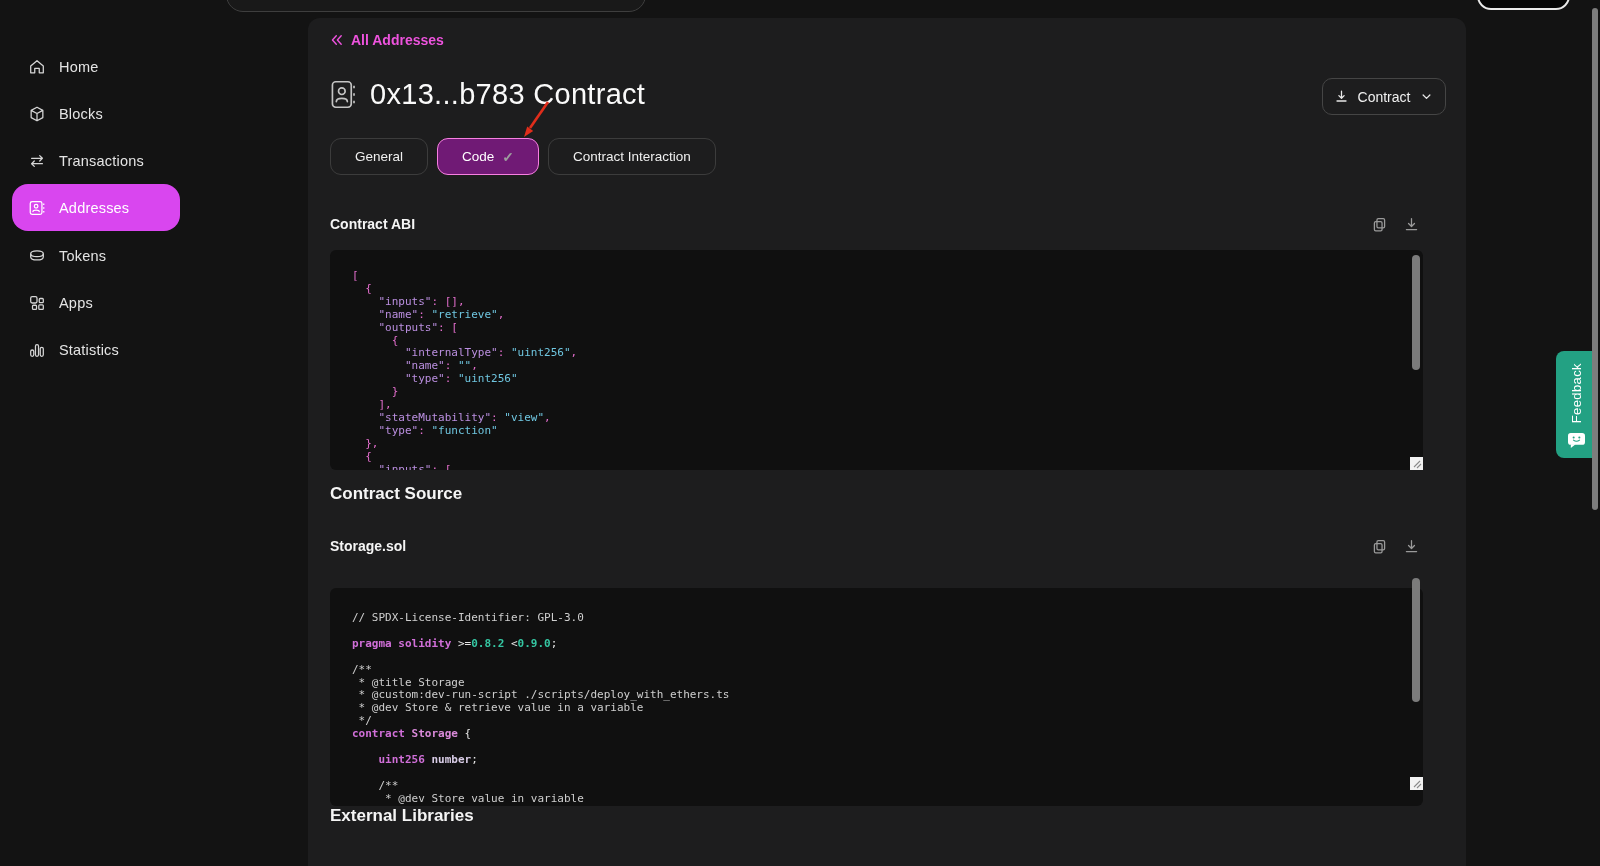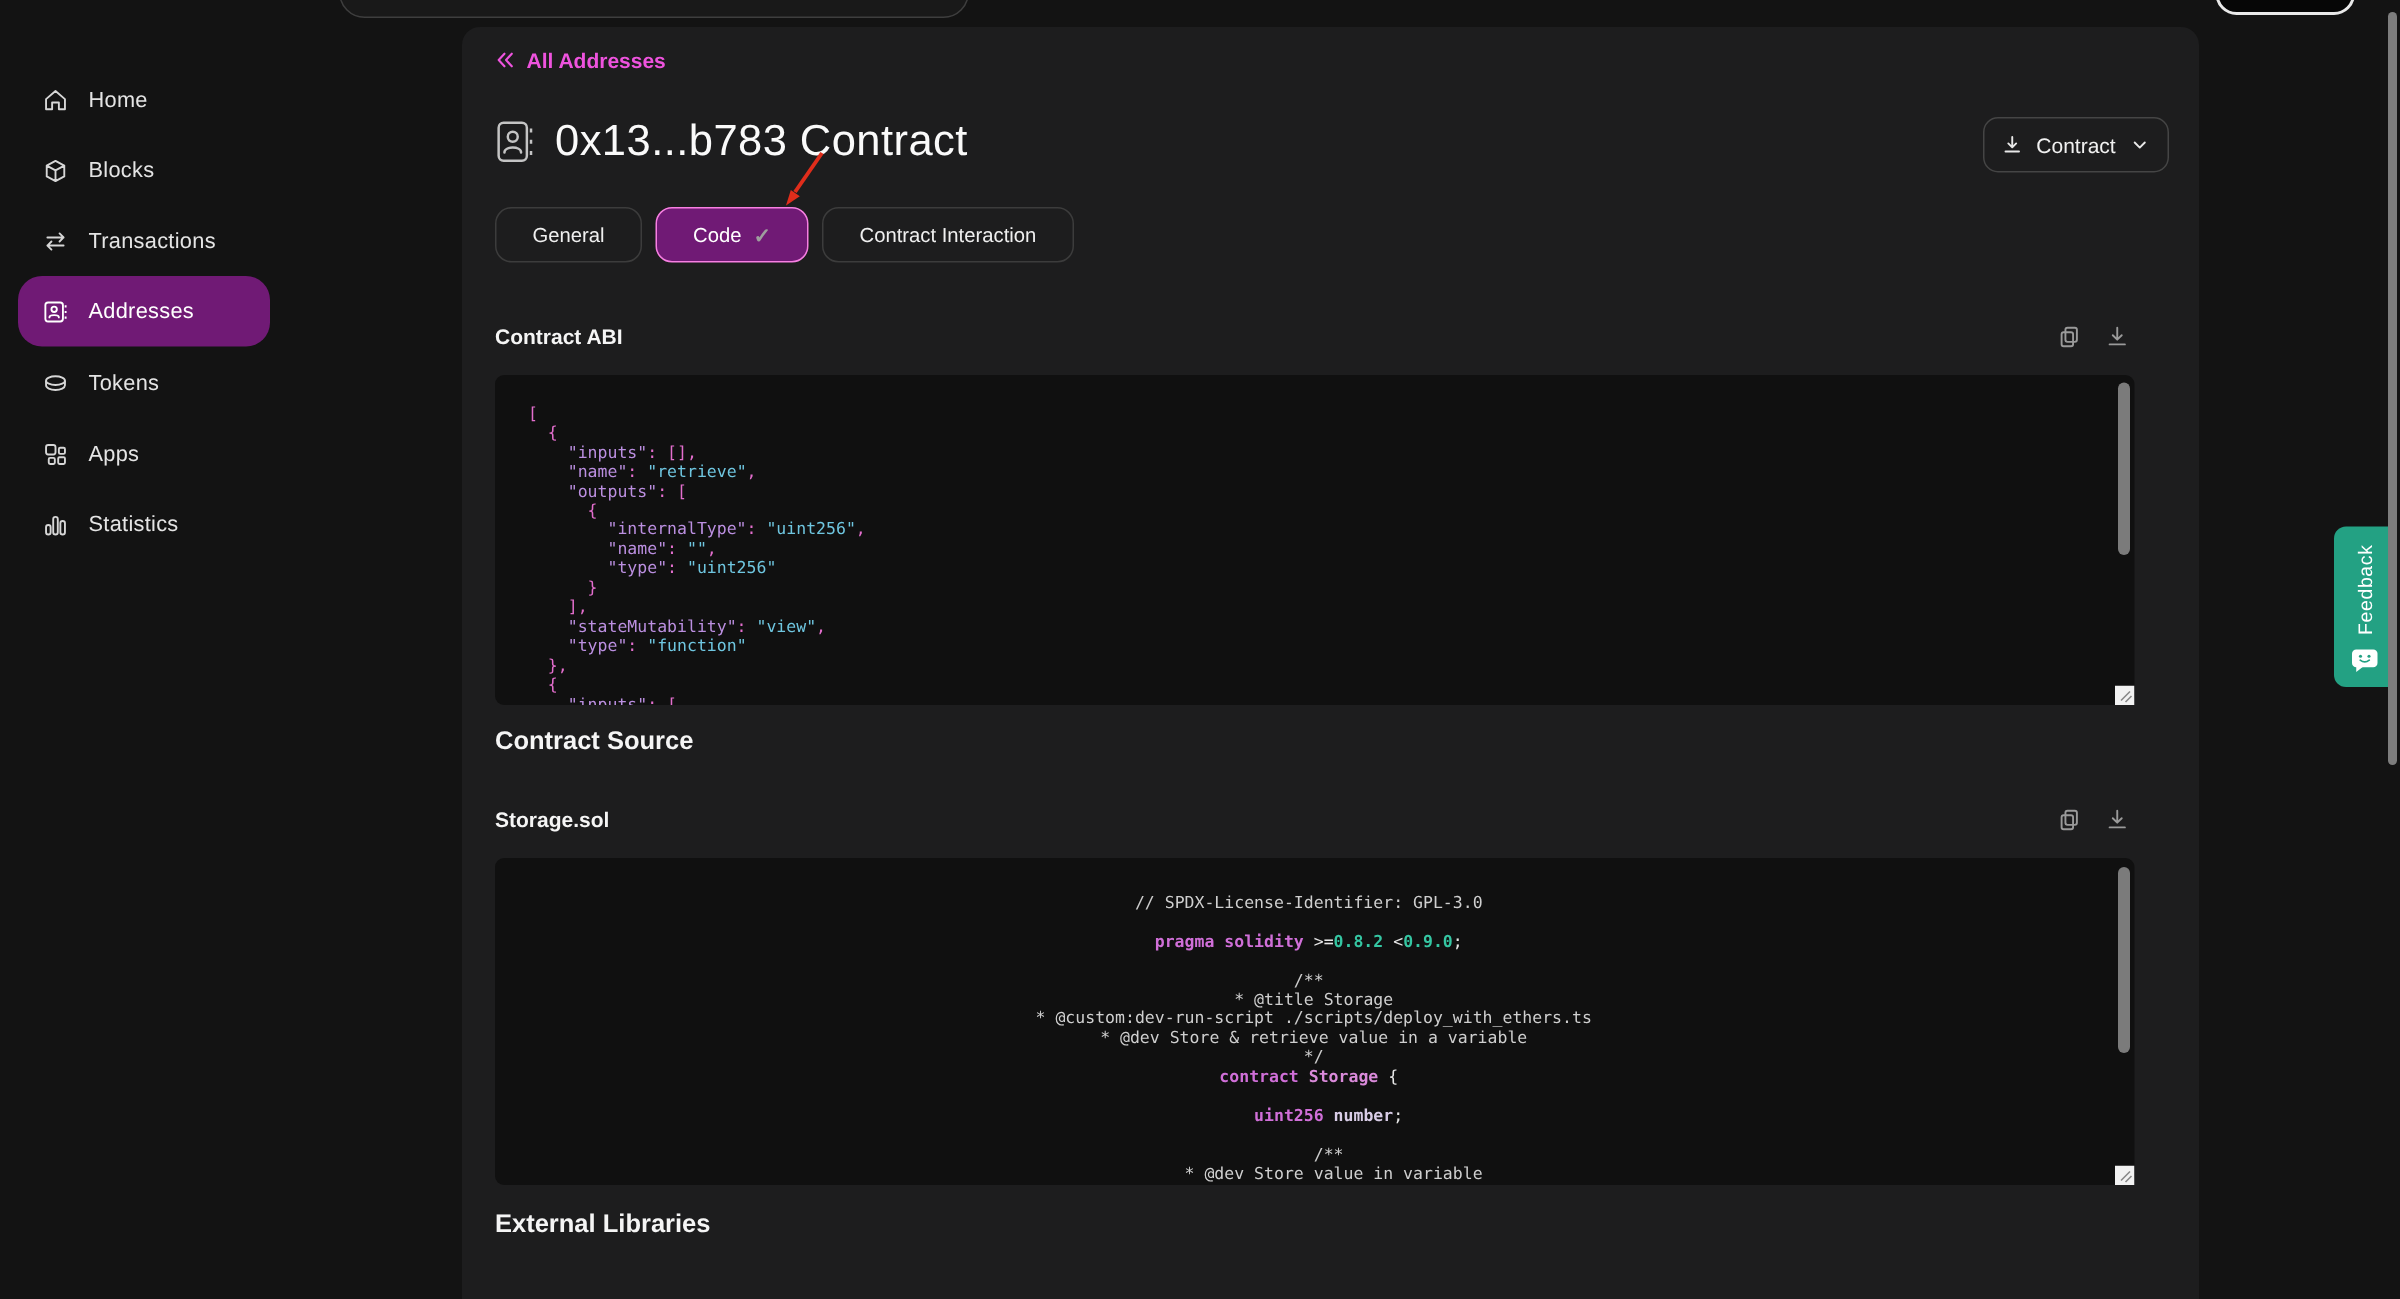--- a/index.html
+++ b/index.html
@@ -21,21 +21,21 @@
 
   
   .sidebar { position:absolute; left:0; top:0; width:307px; height:866px; }
   .side-item {
     position:absolute; left:12px; width:168px; height:47px;
     display:flex; align-items:center; gap:13px; padding-left:16px;
     color:#e4e4e4; font-size:14.5px; letter-spacing:.2px; cursor:pointer;
     border-radius:16px;
   }
   .side-item svg { width:18px; height:18px; stroke:#d6d6d6; fill:none; stroke-width:1.4; flex:0 0 auto; }
-  .side-item.active { background:#701a75; color:#ffffff; }
+  .side-item.active { background:#d946ef; color:#ffffff; }
   .side-item.active svg { stroke:#ffffff; }
 
   
   .panel {
     position:absolute; left:308px; top:18px; width:1158px; height:848px;
     background:#1d1d1e; border-radius:12px 12px 0 0;
   }
   .back-link {
     position:absolute; left:330px; top:32px; display:flex; align-items:center; gap:7px;
     color:#ee53de; font-size:14px; font-weight:700; cursor:pointer;
@@ -275,21 +275,21 @@
           <rect x="4" y="6.5" width="9" height="11" rx="1.6"></rect>
         </svg>
     </span>
     <span class="icon-btn">
       <svg viewBox="0 0 20 20">
           <path d="M10 3 V12 M6.5 8.8 L10 12.3 L13.5 8.8 M4 16 H16" stroke-linecap="round" stroke-linejoin="round"></path>
         </svg>
     </span>
   </div>
 
-  <div class="code-block" style="top:572px; height:218px;text-align:center;">
+  <div class="code-block" style="top:588px; height:218px;">
     <div class="code-inner" style="padding-top:24px;" id="source-code">
         <div class="code-line"><span class="tk-c">// SPDX-License-Identifier: GPL-3.0</span></div>
         <div class="code-line">&nbsp;</div>
         <div class="code-line"><span class="tk-kw">pragma solidity </span><span class="tk-pl">&gt;=</span><span class="tk-nm">0.8.2</span><span class="tk-pl"> &lt;</span><span class="tk-nm">0.9.0</span><span class="tk-pl">;</span></div>
         <div class="code-line">&nbsp;</div>
         <div class="code-line"><span class="tk-c">/**</span></div>
         <div class="code-line"><span class="tk-c"> * @title Storage</span></div>
         <div class="code-line"><span class="tk-c"> * @custom:dev-run-script ./scripts/deploy_with_ethers.ts</span></div>
         <div class="code-line"><span class="tk-c"> * @dev Store &amp; retrieve value in a variable</span></div>
         <div class="code-line"><span class="tk-c"> */</span></div>

